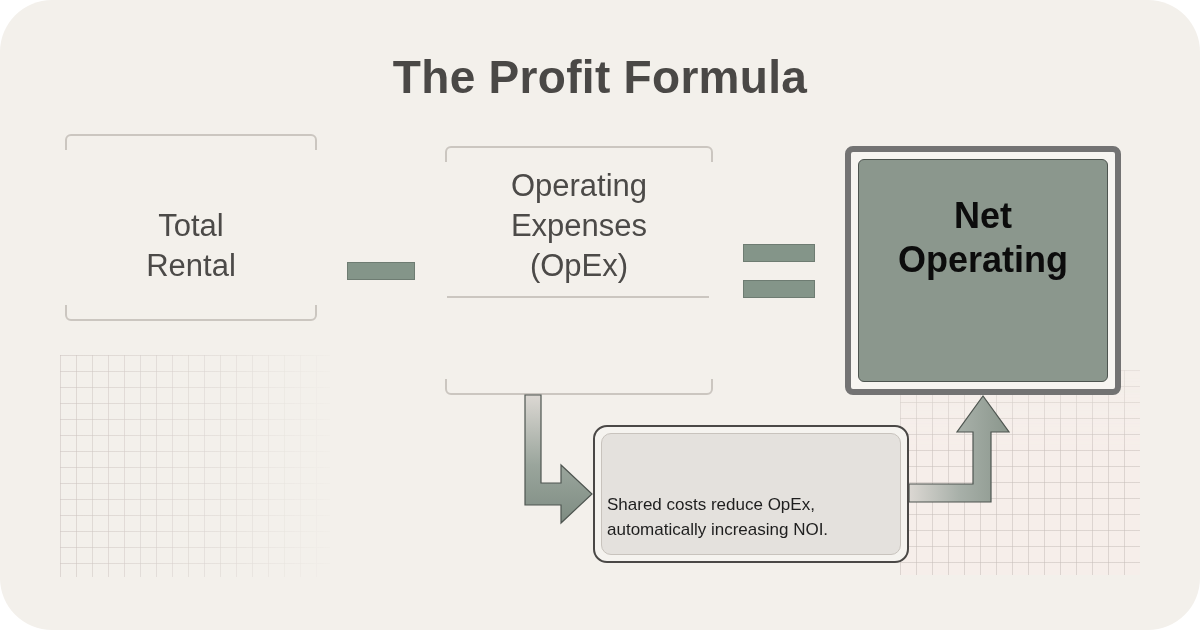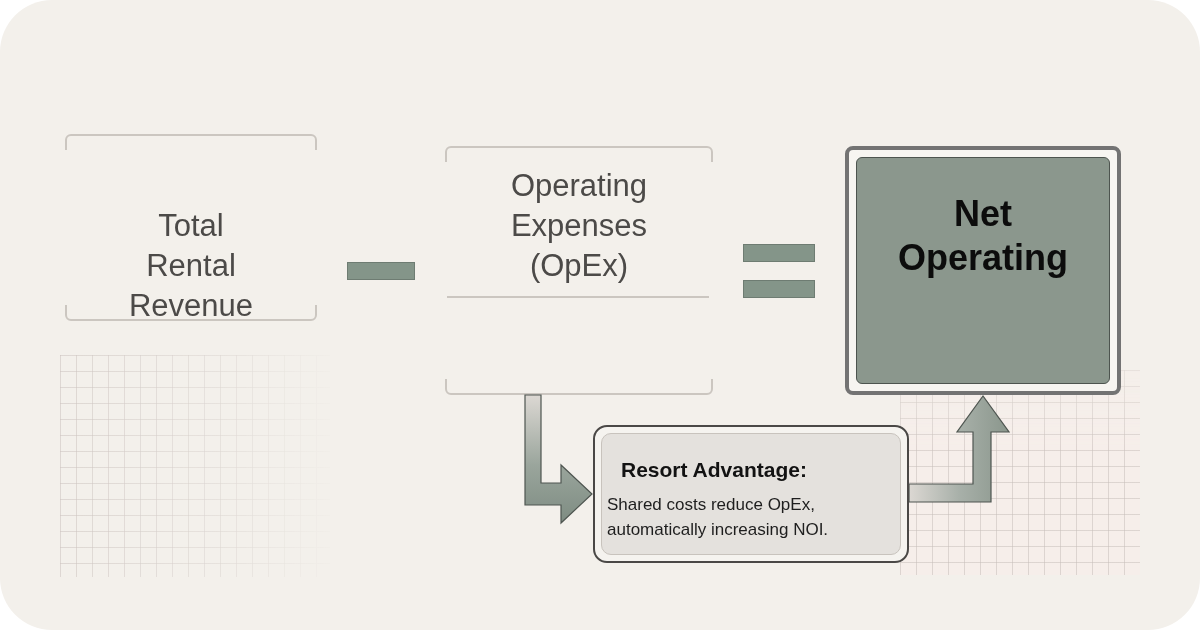--- a/index.html
+++ b/index.html
@@ -72,21 +72,21 @@
     }
     .operator-equals-top, .operator-equals-bottom {
       position: absolute; left: 743px; width: 72px; height: 18px;
       background: #849589; border: 1px solid #6e7c72;
     }
     .operator-equals-top { top: 244px; }
     .operator-equals-bottom { top: 280px; }
 
     .noi-outer {
       position: absolute; left: 845px; top: 146px; width: 276px; height: 249px;
-      border: 4px solid #737373; border-radius: 8px; background: #f7f5f1;
+      border: 6px solid #737373; border-radius: 8px; background: #f7f5f1;
     }
     .noi-inner {
       position: absolute; left: 7px; top: 7px; right: 7px; bottom: 7px;
       background: #8b978d; border: 1.5px solid #4d544f; border-radius: 6px;
     }
     .noi-label {
       position: absolute; left: 0; right: 0; top: 34px; text-align: center;
       font-size: 36px; font-weight: 700; line-height: 44px; color: #0c0c0c;
     }
 
@@ -109,26 +109,26 @@
       font-size: 17px; line-height: 25px; color: #1e1e1e;
     }
   </style>
 </head>
 <body>
 
 <div class="card">
   <div class="grid grid-left"></div>
   <div class="grid grid-right"></div>
 
+  <h1 class="title">The Profit Formula</h1>
 
   <div class="bracket-box revenue-box">
     <div class="revenue-label">
       <div>Total</div>
       <div>Rental</div>
-      <div>Revenue</div>
     </div>
   </div>
 
   <div class="operator-minus"></div>
 
   <div class="bracket-box opex-box">
     <div class="opex-label">
       <div>Operating</div>
       <div>Expenses</div>
       <div>(OpEx)</div>
@@ -162,20 +162,19 @@
       </linearGradient>
     </defs>
 
     <path d="M525 395 L541 395 L541 483 L561 483 L561 465 L592 494 L561 523 L561 505 L525 505 Z" fill="url(#gradDown)" stroke="#4e5550" stroke-width="1.2" stroke-linejoin="miter"></path>
 
     <path d="M909 484 L973 484 L973 432 L957 432 L983 396 L1009 432 L991 432 L991 502 L909 502 Z" fill="url(#gradRight)" stroke="#4e5550" stroke-width="1.2" stroke-linejoin="miter"></path>
   </svg>
 
   <div class="advantage-outer">
     <div class="advantage-inner">
-      <div class="advantage-title">Resort Advantage:</div>
       <div class="advantage-body">
         <div>Shared costs reduce OpEx,</div>
         <div>automatically increasing NOI.</div>
       </div>
     </div>
   </div>
 </div>
 
 </body></html>

